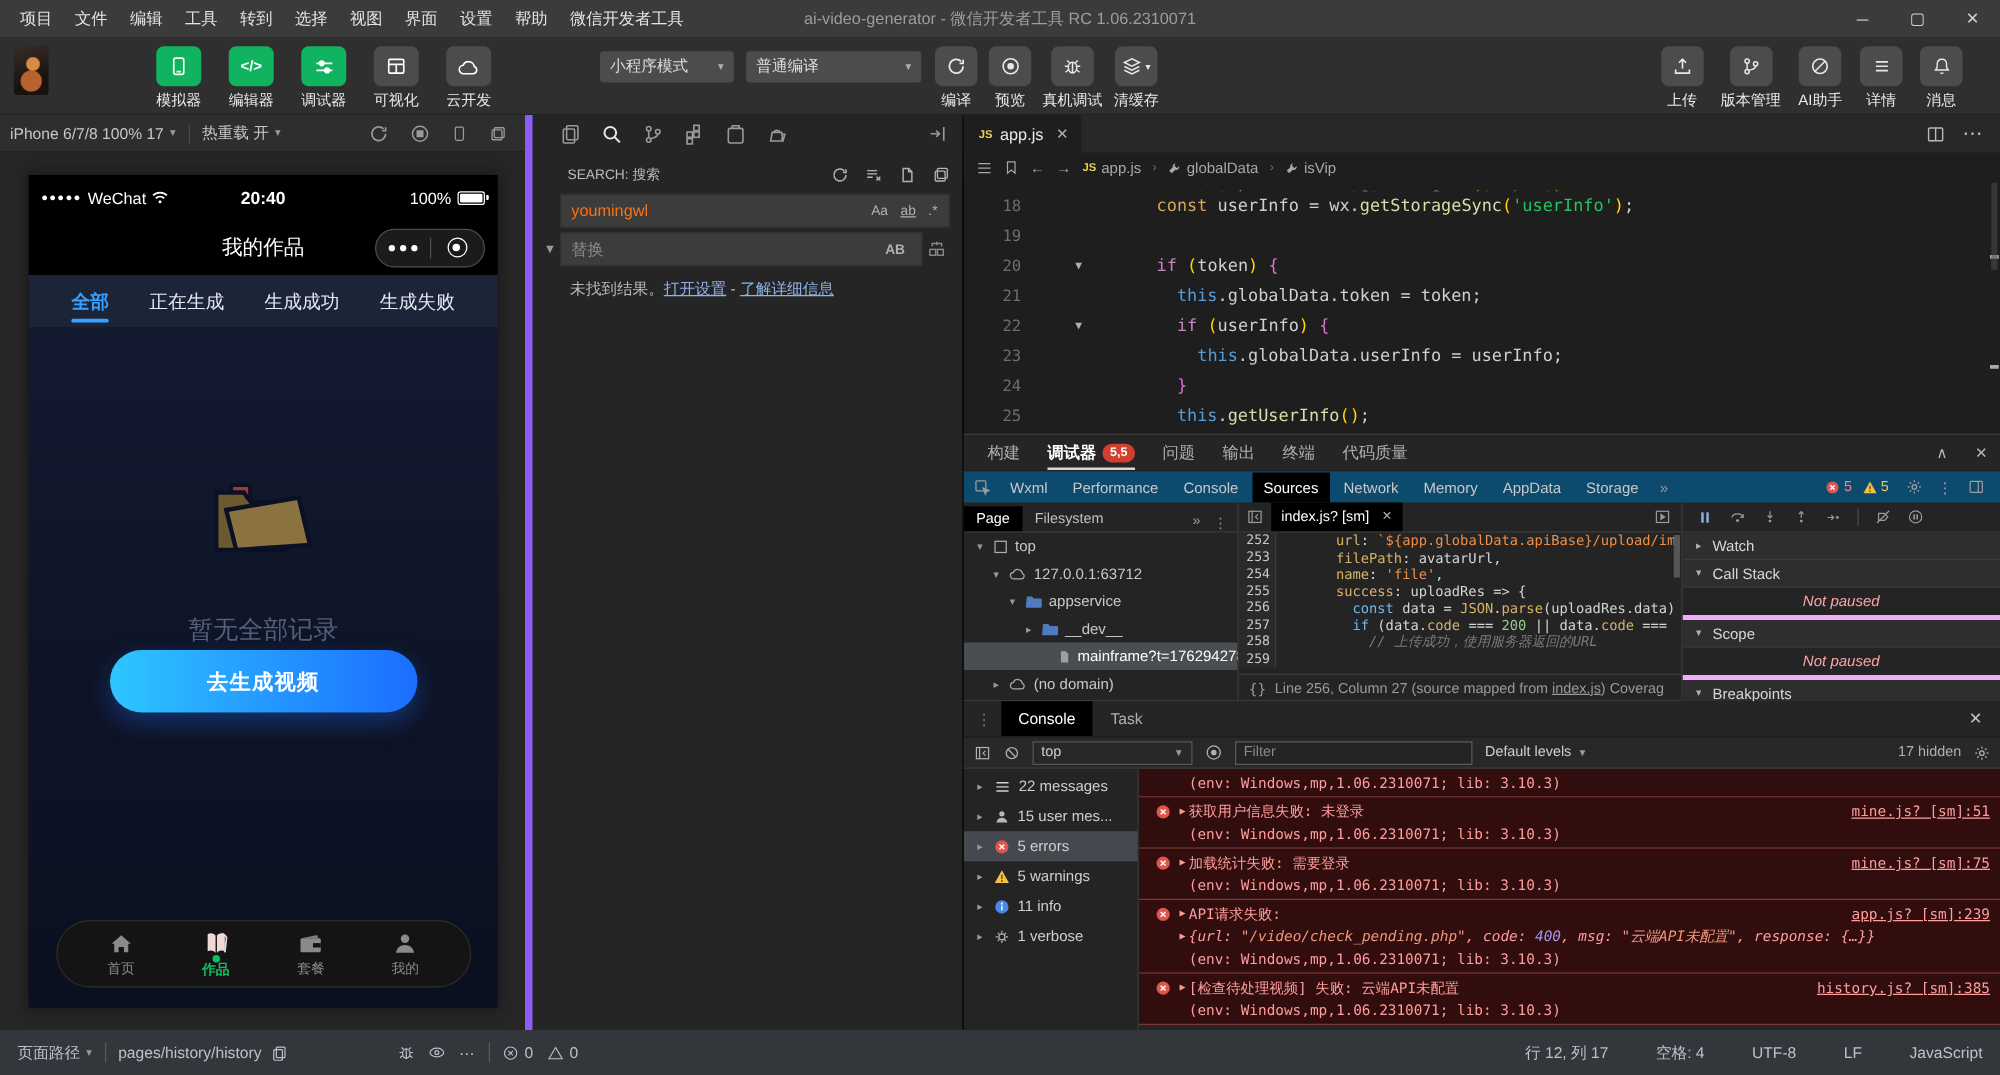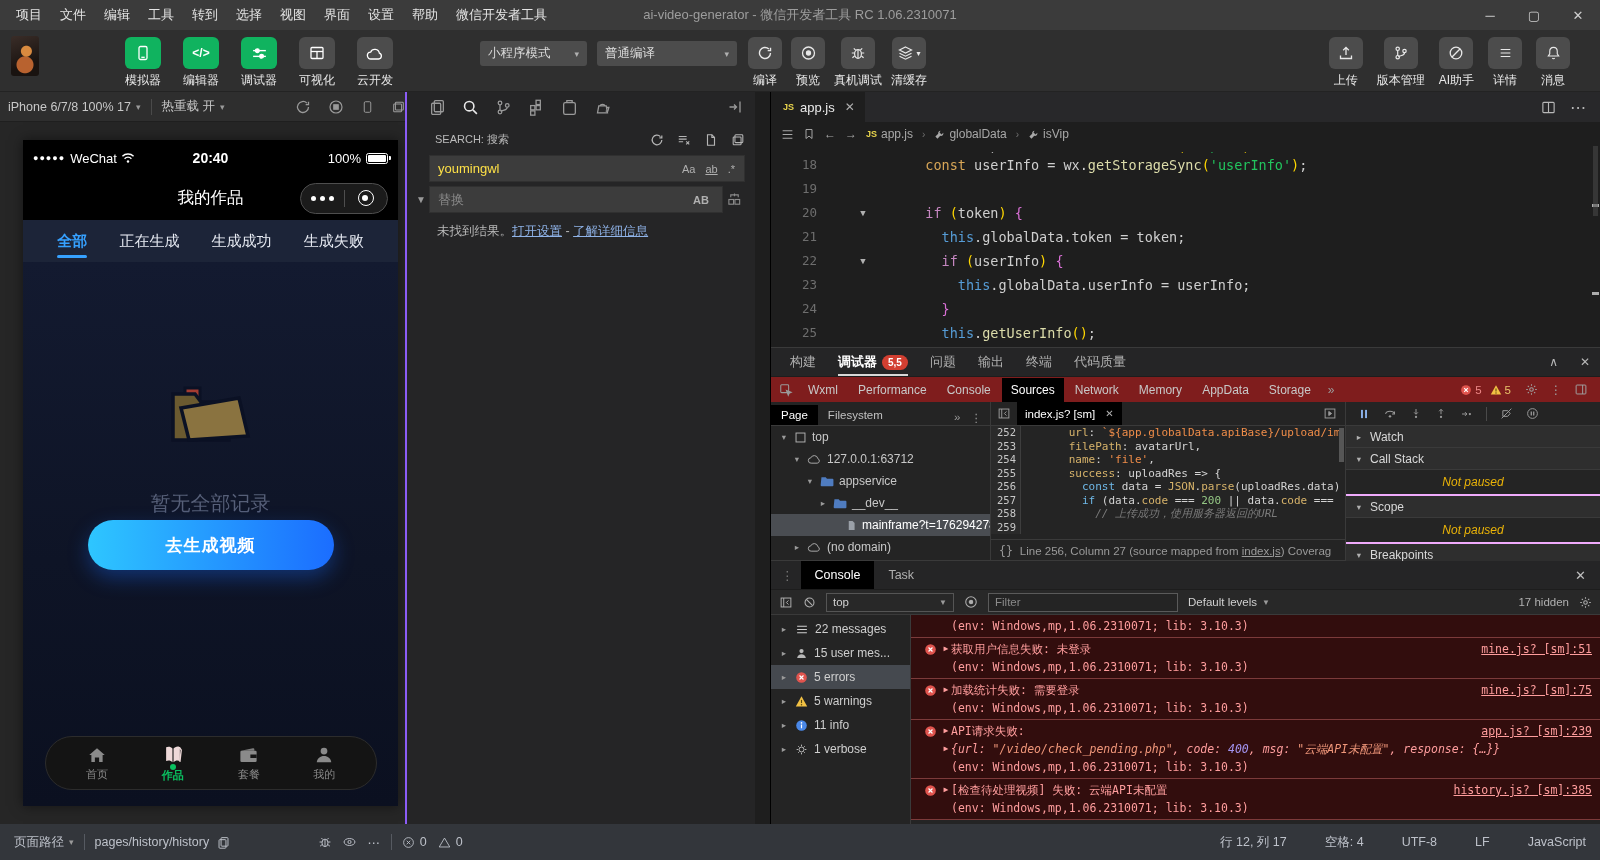--- a/index.html
+++ b/index.html
@@ -75,29 +75,29 @@
     display:flex; align-items:center; justify-content:center; letter-spacing:1px; box-shadow:0 8px 20px rgba(27,109,255,.35); }
   #ph-tabbar { position:absolute; left:50%; transform:translateX(-50%); bottom:16px; width:332px; height:54px; border-radius:27px;
     background:#141414; border:1px solid #2c2c2c; display:flex; align-items:center; justify-content:space-around; padding:0 14px; }
   .tb-item { display:flex; flex-direction:column; align-items:center; gap:2px; color:#8a8a8a; position:relative; }
   .tb-item .lbl { font-size:11px; }
   .tb-item.active .lbl { color:#0ac060; font-weight:bold; }
   .tb-item.active .tbi { color:#eed9d9; }
   .tb-dot { position:absolute; left:9px; top:20px; width:6px; height:6px; border-radius:50%; background:#0ac060; }
 
   
-  #searchpanel { position:absolute; left:405px; top:92px; width:350px; height:732px; background:#252526; border-left:2px solid #8b5cf6; color:#cccccc; }
+  #searchpanel { position:absolute; left:420px; top:92px; width:350px; height:732px; background:#252526; border-left:6px solid #8b5cf6; color:#cccccc; }
   #sp-icons { height:30px; display:flex; align-items:center; gap:16px; padding:0 0 0 22px; color:#9a9a9a; }
   #sp-icons .active-ic { color:#e8e8e8; }
   #sp-collapse { margin-left:auto; padding-right:12px; }
   #sp-header { display:flex; align-items:center; font-size:11px; color:#bbbbbb; padding:10px 10px 6px 28px; }
   #sp-header-icons { margin-left:auto; display:flex; gap:13px; color:#b5b5b5; }
   .sp-field-row { display:flex; align-items:center; padding:2px 10px 2px 6px; }
   .sp-chevron { width:16px; color:#9a9a9a; font-size:10px; text-align:center; }
-  .sp-input { flex:1; height:27px; background:#3c3c3c; border:1px solid #303030; color:#fde047; font-size:13px; padding:0 64px 0 8px;
+  .sp-input { flex:1; height:27px; background:#3c3c3c; border:1px solid #303030; color:#f97316; font-size:13px; padding:0 64px 0 8px;
     font-family:"Liberation Sans",sans-serif; position:relative; }
   .sp-input::placeholder { color:#8a8a8a; }
   .sp-inline-btns { position:absolute; right:18px; display:flex; gap:6px; color:#b0b0b0; font-size:11px; }
   .sp-opt { padding:1px 2px; }
   .sp-opt.u { text-decoration:underline; }
   .rep-all { width:22px; text-align:center; color:#8a8a8a; font-size:12px; }
   #sp-toggle { font-size:12.5px; color:#cccccc; padding:8px 0 2px 28px; }
   #sp-toggle .tri { font-size:8px; color:#9a9a9a; }
   #sp-result { font-size:12.5px; color:#b9b9b9; padding:8px 0 0 30px; }
   #sp-result a { color:#8fb3e8; text-decoration:underline; }
@@ -124,21 +124,21 @@
   .ruler-mark { position:absolute; right:1px; width:7px; height:3px; background:#cfcfcf; opacity:.8; }
 
   
   #dbg { height:213px; border-top:1px solid #3a3a3a; background:#242424; }
   #dbg-row1 { height:28px; background:#252526; display:flex; align-items:center; gap:4px; padding:0 10px; font-size:13px; color:#b0b0b0; }
   .dbg-tab { padding:4px 9px; position:relative; display:flex; align-items:center; gap:5px; }
   .dbg-tab.active { color:#fff; font-weight:bold; }
   .dbg-tab.active:after { content:""; position:absolute; left:9px; right:9px; bottom:-1px; height:2px; background:#d8d8d8; }
   .dbg-badge { background:#d23f31; color:#fff; font-size:10px; border-radius:9px; padding:2px 6px; font-weight:bold; }
   #dbg-row1-right { margin-left:auto; display:flex; gap:22px; color:#b8b8b8; font-size:12px; }
-  #dbg-row2 { height:26px; background:#7f1d1d; border-top:1px solid #1d1d1d; display:flex; align-items:center; font-size:12px; color:#c8c8c8; padding:0 8px; gap:2px; }
+  #dbg-row2 { height:26px; background:#0c4a6e; border-top:1px solid #1d1d1d; display:flex; align-items:center; font-size:12px; color:#c8c8c8; padding:0 8px; gap:2px; }
   .dt-tab { padding:5px 9px; }
   .dt-tab.active { background:#000; color:#fff; }
   #dt-more { color:#9a9a9a; padding:0 6px; }
   #dt-counts { margin-left:auto; display:flex; align-items:center; gap:8px; font-size:11.5px; }
   #dt-right-icons { display:flex; align-items:center; gap:12px; color:#a0a0a0; margin-left:12px; padding-right:4px; }
   #dbg-body { display:flex; height:159px; }
 
   #src-tree { width:220px; border-right:1px solid #3a3a3a; overflow:hidden; }
   #src-tree-tabs { height:24px; display:flex; align-items:flex-end; font-size:11.5px; color:#c0c0c0; border-bottom:1px solid #3a3a3a; }
   .tree-tab { padding:4px 10px; }
@@ -160,21 +160,21 @@
   .s-key{color:#d7b36a}.s-str{color:#f08d49}.s-num{color:#95c885}.s-kw{color:#6fb9e8}.s-pl{color:#d4d4d4}
   .s-cm{color:#7a7a7a;font-style:italic}
   #src-scroll { position:absolute; right:1px; top:2px; width:5px; height:34px; background:#565656; }
   #src-status { height:22px; border-top:1px solid #3a3a3a; display:flex; align-items:center; gap:7px; font-size:11.5px; color:#9a9a9a; padding:0 8px; white-space:nowrap; overflow:hidden; }
   #src-status a { color:#9a9a9a; text-decoration:underline; }
 
   #dbg-side { flex:1; overflow:hidden; }
   #dbg-side-toolbar { height:24px; border-bottom:1px solid #3a3a3a; display:flex; align-items:center; gap:13px; padding:0 12px; color:#9a9a9a; }
   .side-sec { height:22px; display:flex; align-items:center; gap:6px; font-size:12px; color:#d8d8d8; padding:0 8px; background:#2e2e2e; border-bottom:1px solid #3a3a3a; }
   .side-sec .tree-arrow { color:#b0b0b0; }
-  .side-val { height:26px; display:flex; align-items:center; justify-content:center; font-size:12px; color:#eab308; font-style:italic; border-bottom:2px solid #f0abfc; }
+  .side-val { height:26px; display:flex; align-items:center; justify-content:center; font-size:12px; color:#fca5a5; font-style:italic; border-bottom:4px solid #f0abfc; }
 
   
   #cons { height:264px; border-top:1px solid #3a3a3a; background:#242424; display:flex; flex-direction:column; }
   #cons-head { height:28px; background:#252526; display:flex; align-items:center; font-size:12.5px; color:#b0b0b0; }
   #cons-grip { color:#7a7a7a; padding:0 8px 0 10px; letter-spacing:-1px; }
   .cons-tab { height:100%; display:flex; align-items:center; padding:0 14px; }
   .cons-tab.active { background:#000; color:#fff; }
   #cons-close { margin-left:auto; padding-right:14px; color:#c0c0c0; font-size:13px; }
   #cons-filter { height:26px; background:#282828; border-top:1px solid #1d1d1d; border-bottom:1px solid #3a3a3a; display:flex; align-items:center; gap:10px; padding:0 8px; color:#b0b0b0; }
   #ctx-select { width:128px; height:19px; border:1px solid #555; display:flex; align-items:center; font-size:11.5px; color:#d0d0d0; padding:0 6px; }

